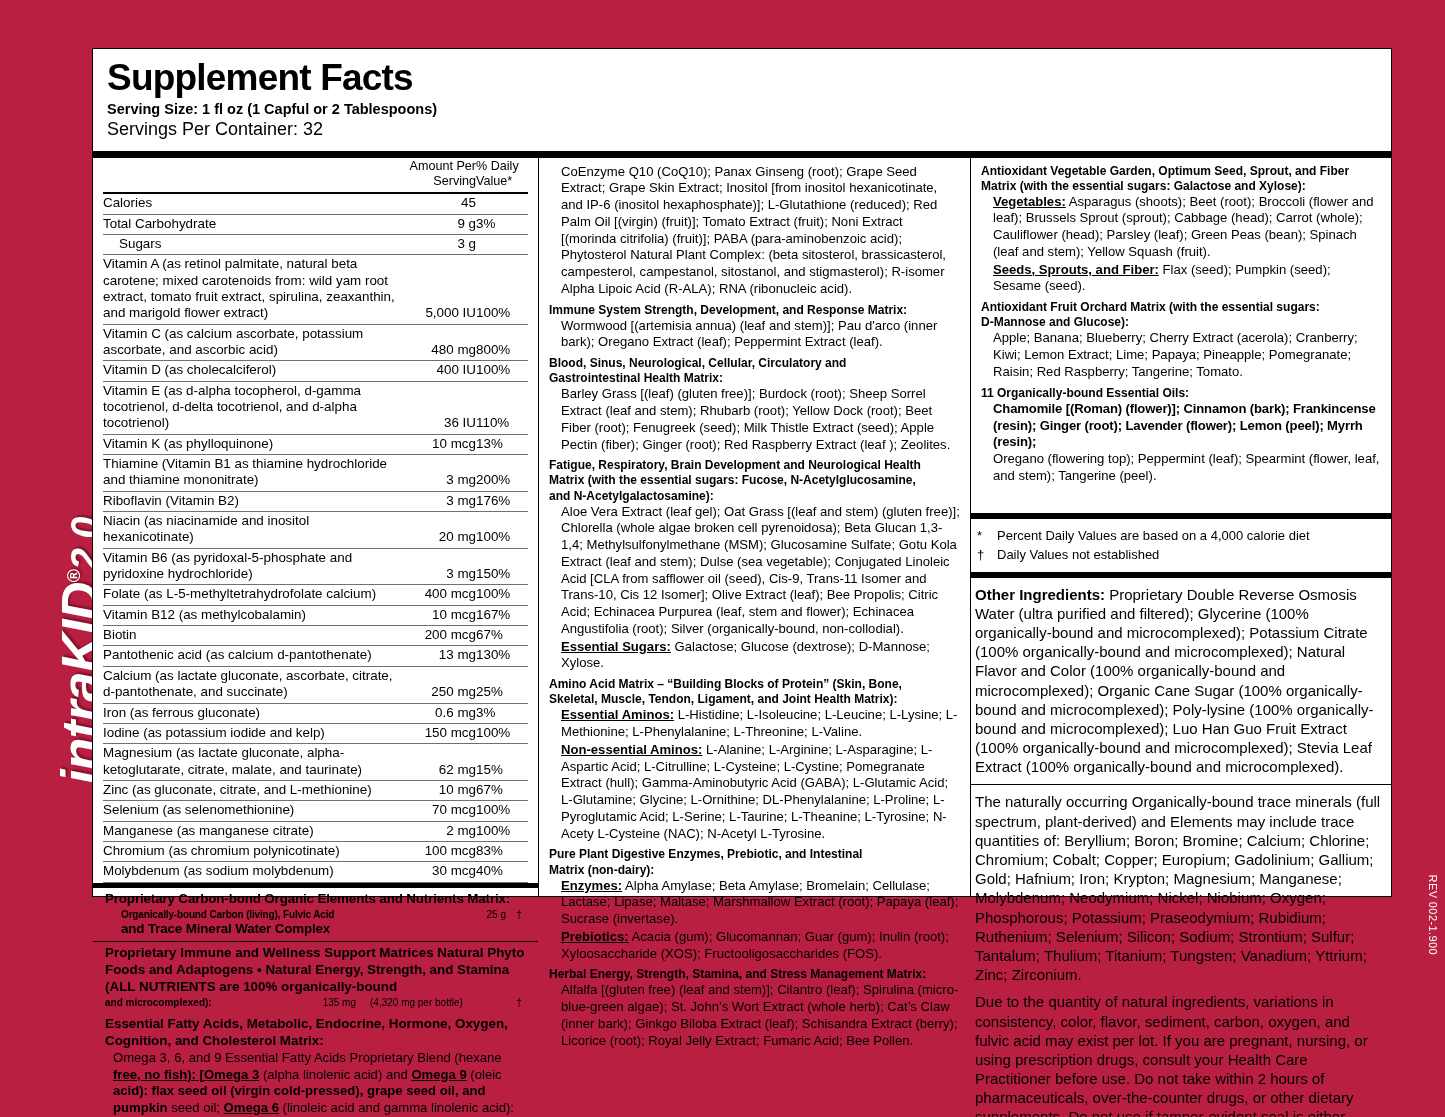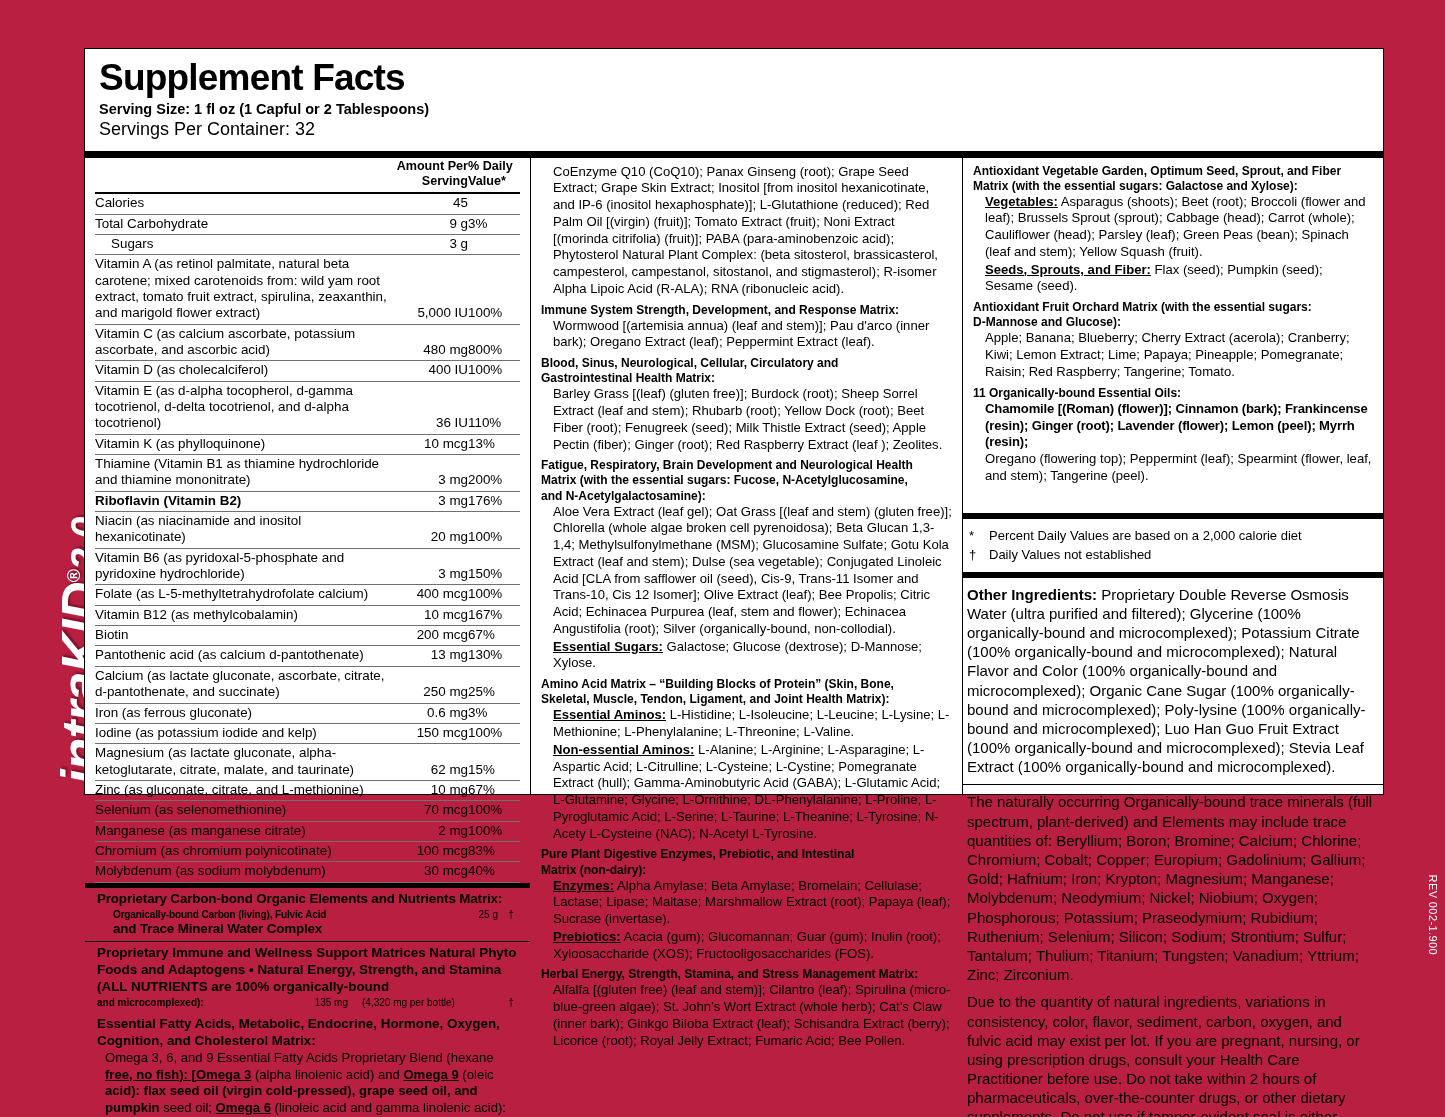--- a/index.html
+++ b/index.html
@@ -40,22 +40,22 @@
   #rev-code {
     position: absolute; right: 6px; top: 955px;
     transform: rotate(90deg); transform-origin: right top;
     font-size: 11px; color: #ffffff; white-space: nowrap;
     letter-spacing: .4px;
   }
 
   
   #panel {
     position: absolute;
-    left: 84px; top: 48px;
-    width: 1300px; height: 747px;
+    left: 92px; top: 48px;
+    width: 1300px; height: 849px;
     background: #ffffff;
     border: 1px solid #000;
     display: flex;
     flex-direction: column;
   }
 
   
   #header { padding: 10px 14px 4px 14px; }
   #sf-title {
     font-size: 37px; font-weight: bold; letter-spacing: -.8px;
@@ -76,23 +76,23 @@
   .col-inner { padding: 0 10px; }
 
   
   table.nutri { width: 100%; border-collapse: collapse; font-size: 13.4px; }
   table.nutri td { padding: 1px 0 2px 0; vertical-align: bottom; line-height: 1.22; }
   table.nutri tr.row > td { border-bottom: 1px solid #707070; }
   td.nm { padding-left: 2px; padding-right: 4px; }
   td.amt { width: 78px; text-align: right; padding-right: 8px; white-space: nowrap; }
   td.dv  { width: 52px; text-align: left; white-space: nowrap; }
   .indent { display: block; padding-left: 16px; }
-  .hdr-cell { font-weight: bold; font-size: 12.6px; text-align: center; line-height: 1.12; }
+  .hdr-cell { font-weight: normal; font-size: 12.6px; text-align: center; line-height: 1.12; }
   tr.hdr td { border-bottom: 2.5px solid #000; padding-bottom: 3px; vertical-align: bottom; }
-  .bold { font-weight: bold; }
+  .bold { font-weight: normal; }
 
   .blend-sep { border-top: 5px solid #000; }
   .section-blk { font-size: 13.4px; line-height: 1.26; padding: 3px 2px 4px 2px; }
   .section-blk .h { font-weight: bold; }
   .rule-mid { border-top: 1px solid #000; }
 
   .blend-row { display: flex; font-size: 10px; line-height: 1.3; }
   .blend-row .lbl { flex: 1; }
   .blend-row .v1 { width: 76px; text-align: right; padding-right: 6px; }
   .blend-row .v2 { width: 14px; text-align: center; }
@@ -355,21 +355,21 @@
 
         <div class="matrix-head">11 Organically-bound Essential Oils:</div>
         <div class="matrix-body" style="margin-bottom:0"><b class="heavy-ink">Chamomile [(Roman) (flower)]; Cinnamon (bark); Frankincense</b><br><b class="heavy-ink">(resin); Ginger (root); Lavender (flower); Lemon (peel); Myrrh (resin);</b><br><span>Oregano (flowering top); Peppermint (leaf); Spearmint (flower, leaf, and stem); Tangerine (peel).</span></div>
       </div>
 
       <div style="height:28px"></div>
       <div class="blockdiv-thick"></div>
       <div class="footnotes">
         <div class="fn">
             <span class="sym">*</span>
-            <span>Percent Daily Values are based on a 2,000 calorie diet</span>
+            <span>Percent Daily Values are based on a 4,000 calorie diet</span>
           </div>
         <div class="fn">
             <span class="sym">†</span>
             <span>Daily Values not established</span>
           </div>
       </div>
       <div class="blockdiv-thick"></div>
 
       <div class="pad-blk prose"><b>Other Ingredients:</b><span> Proprietary Double Reverse Osmosis Water (ultra purified and filtered); Glycerine (100% organically-bound and microcomplexed); Potassium Citrate (100% organically-bound and microcomplexed); Natural Flavor and Color (100% organically-bound and microcomplexed); Organic Cane Sugar (100% organically-bound and microcomplexed); Poly-lysine (100% organically-bound and microcomplexed); Luo Han Guo Fruit Extract (100% organically-bound and microcomplexed); Stevia Leaf Extract (100% organically-bound and microcomplexed).</span></div>
       <div class="blockdiv-thin"></div>

